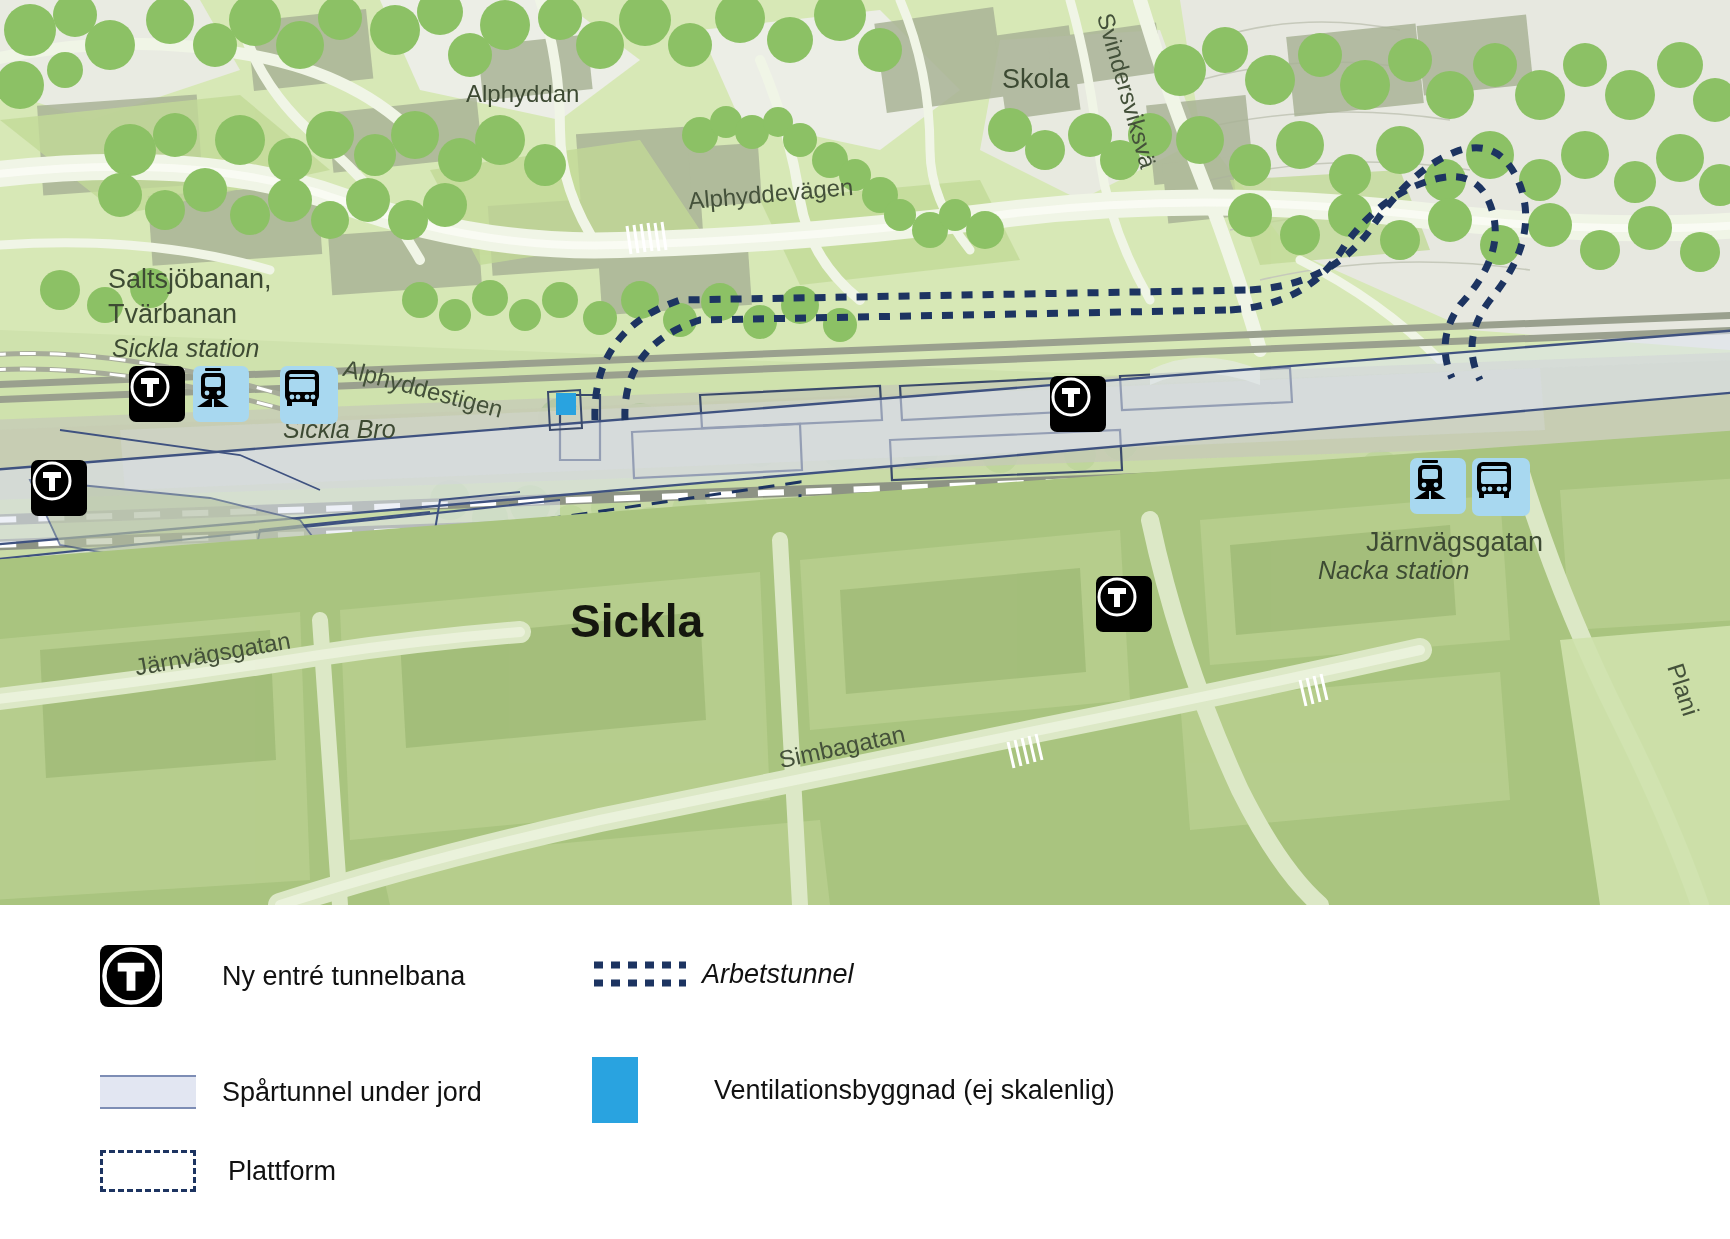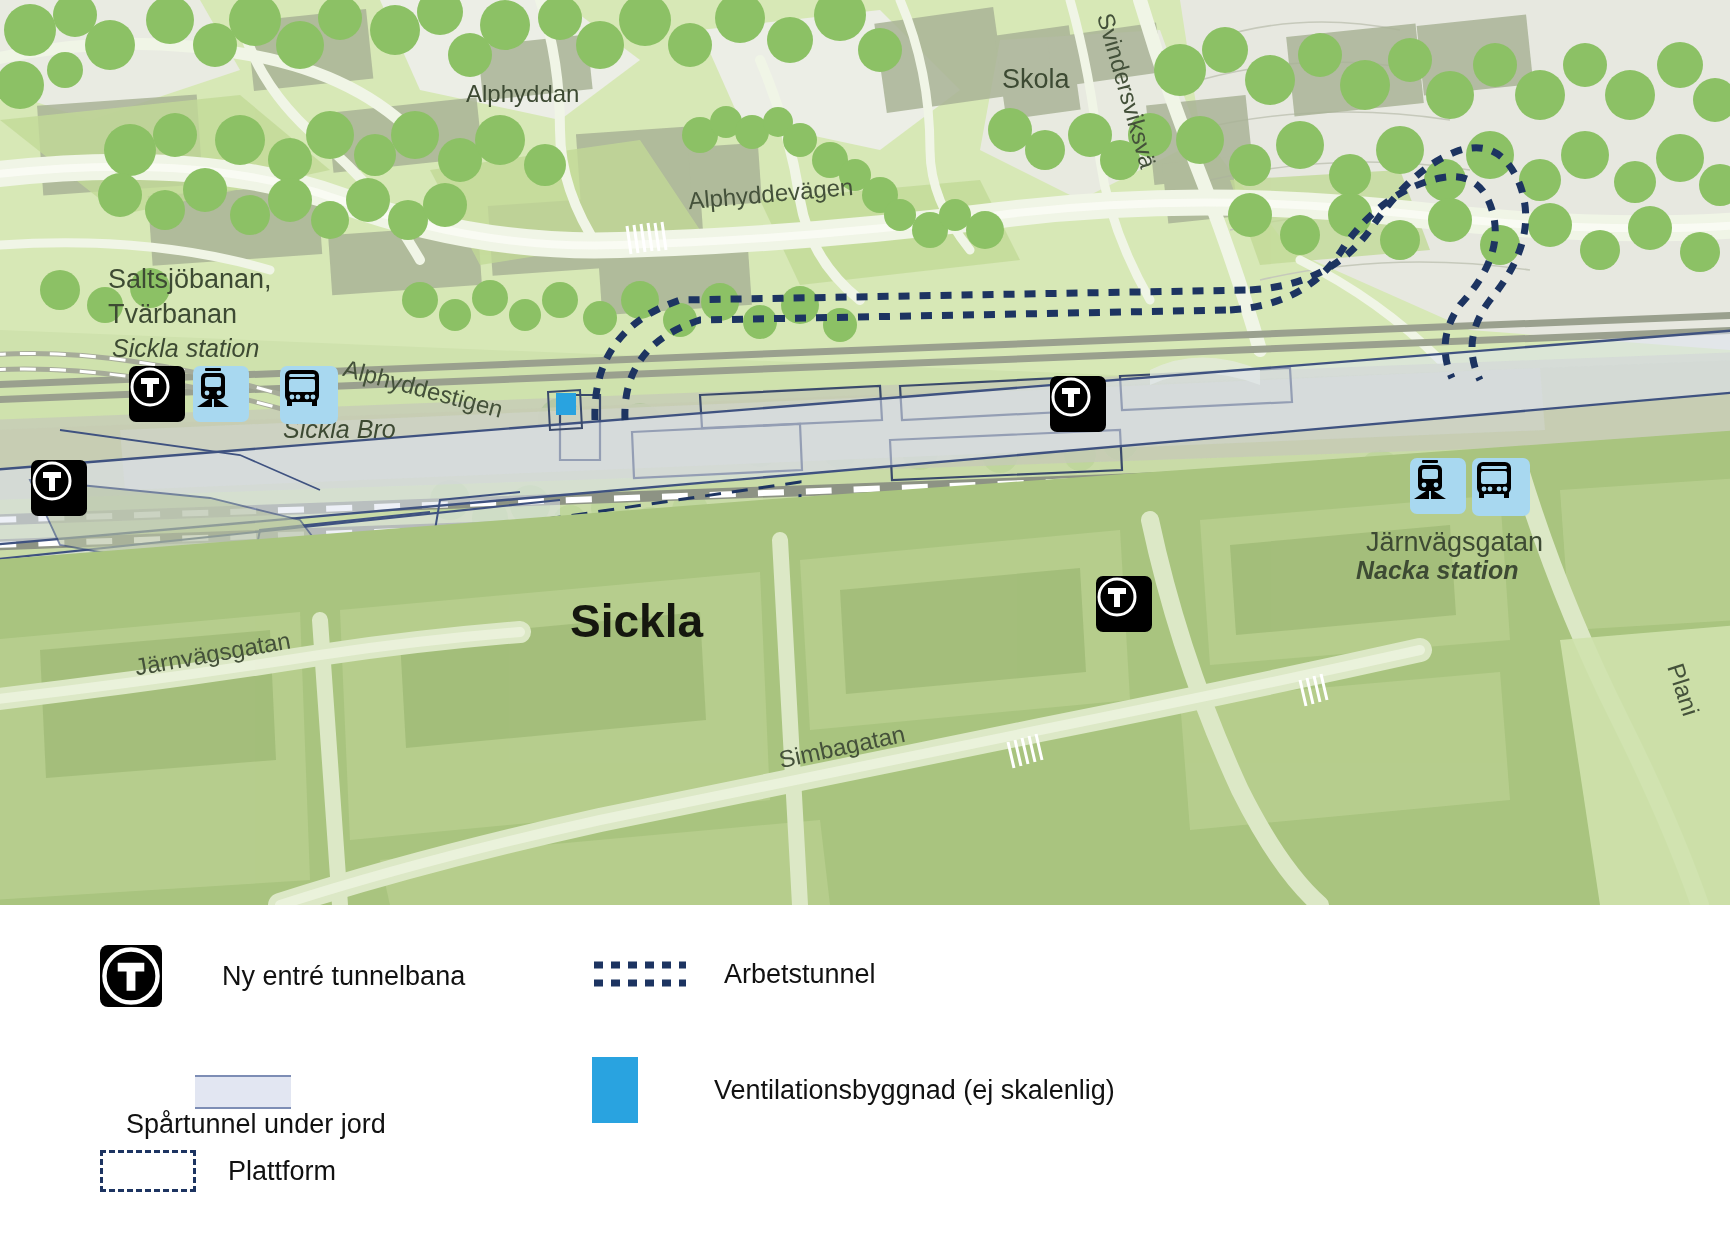--- a/index.html
+++ b/index.html
@@ -421,21 +421,21 @@
 
     <div class="maplabel lbl-area2" style="left:1002px; top:64px;">Skola</div>
 
     <div class="maplabel lbl-line" style="left:108px; top:264px;">Saltsjöbanan,</div>
     <div class="maplabel lbl-line" style="left:108px; top:299px;">Tvärbanan</div>
     <div class="maplabel lbl-station" style="left:112px; top:334px;">Sickla station</div>
 
     <div class="maplabel lbl-station" style="left:283px; top:415px;">Sickla Bro</div>
 
     <div class="maplabel lbl-line" style="left:1366px; top:527px;">Järnvägsgatan</div>
-    <div class="maplabel lbl-station" style="left:1356px; top:556px;font-weight:bold;">Nacka station</div>
+    <div class="maplabel lbl-station" style="left:1318px; top:556px;">Nacka station</div>
 
     <div class="maplabel lbl-big" style="left:570px; top:594px;">Sickla</div>
 
     <div class="maplabel lbl-street" style="left:688px; top:180px; transform:rotate(-5deg);">Alphyddevägen</div>
 
     <div class="maplabel lbl-street" style="left:341px; top:375px; transform:rotate(15deg);">Alphyddestigen</div>
 
     <div class="maplabel lbl-street" style="left:1118px; top:10px; transform:rotate(74deg); transform-origin:left top;">Svindersviksvä</div>
 
     <div class="maplabel lbl-street" style="left:134px; top:640px; transform:rotate(-10deg);">Järnvägsgatan</div>
@@ -533,42 +533,42 @@
         <span style="display:inline-block;width:62px;height:62px;background:#000;border-radius:8px;position:relative;">
           <svg width="62" height="62" viewBox="0 0 42 42">
             <circle cx="21" cy="21" r="18" fill="none" stroke="#fff" stroke-width="3"></circle>
             <path d="M12 12 H30 V18 H24 V31 H18 V18 H12 Z" fill="#fff"></path>
           </svg>
         </span>
       </span>
       <span class="leg-text" style="margin-left:26px;">Ny entré tunnelbana</span>
     </div>
 
-    <div class="leg-item" style="left:100px; top:170px;flex-direction:column;">
+    <div class="leg-item" style="left:100px; top:170px;">
       <span class="leg-key">
         <span class="key-tunnel"></span>
       </span>
       <span class="leg-text" style="margin-left:26px;">Spårtunnel under jord</span>
     </div>
 
     <div class="leg-item" style="left:100px; top:245px;">
       <span class="leg-key">
         <span class="key-platform"></span>
       </span>
       <span class="leg-text" style="margin-left:32px;">Plattform</span>
     </div>
 
     <div class="leg-item" style="left:592px; top:52px;">
       <span class="leg-key">
         <svg width="96" height="34" viewBox="0 0 96 34">
           <line x1="2" y1="8" x2="94" y2="8" stroke="#1d3461" stroke-width="7" stroke-dasharray="9 8"></line>
           <line x1="2" y1="26" x2="94" y2="26" stroke="#1d3461" stroke-width="7" stroke-dasharray="9 8"></line>
         </svg>
       </span>
-      <span class="leg-text" style="margin-left:36px;">Arbetstunnel</span>
+      <span class="leg-text" style="margin-left:14px;font-style:italic;">Arbetstunnel</span>
     </div>
 
     <div class="leg-item" style="left:592px; top:152px;">
       <span class="leg-key">
         <span class="key-vent"></span>
       </span>
       <span class="leg-text" style="margin-left:26px;">Ventilationsbyggnad (ej skalenlig)</span>
     </div>
 
   </div>

